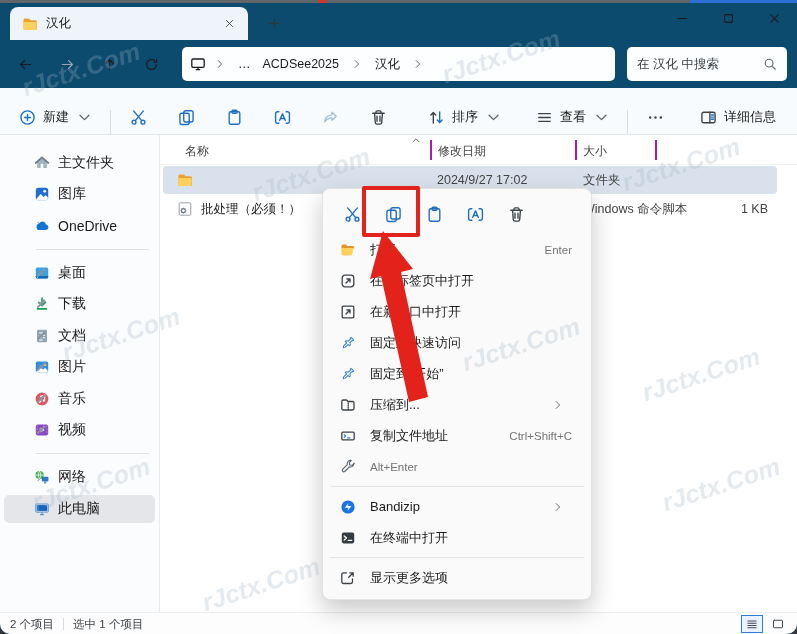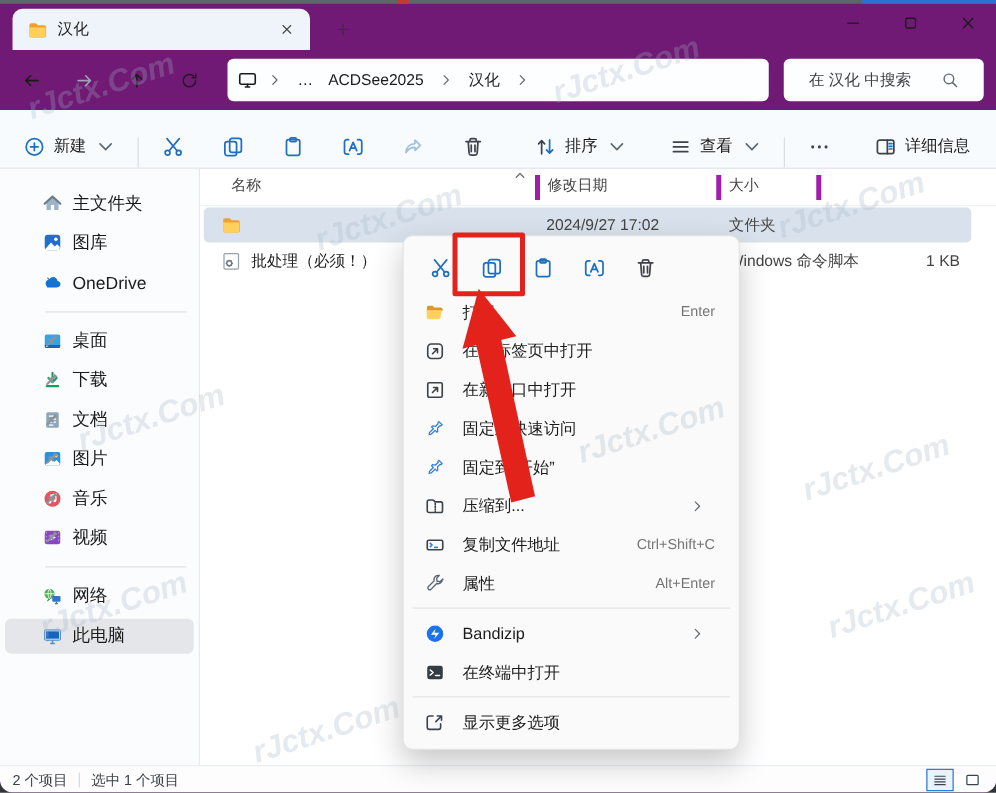--- a/index.html
+++ b/index.html
@@ -1,16 +1,16 @@
 <!DOCTYPE html>
 <html><head>
 <meta charset="utf-8">
 <style>
   html,body{margin:0;padding:0;background:#32363b;font-family:"Liberation Sans","DejaVu Sans",sans-serif;}
-  #win{position:relative;width:797px;height:634px;background:#701a75;overflow:hidden;border-radius:0 0 10px 10px;}
+  #win{position:relative;width:797px;height:634px;background:#0c4a6e;overflow:hidden;border-radius:0 0 10px 10px;}
   svg{display:block}
   .s{fill:none;stroke:currentColor;stroke-width:1.3;stroke-linecap:round;stroke-linejoin:round}
   .ic{width:16px;height:16px;display:inline-block;flex:0 0 auto}
   .ic svg{width:100%;height:100%}
 
   
   #sliver{position:absolute;left:0;top:0;width:797px;height:3px;background:#60656a;}
   #sliver .blue{position:absolute;left:690px;top:0;width:107px;height:3px;background:#2d6fd2}
   #sliver .red{position:absolute;left:318px;top:0;width:9px;height:3px;background:#c23b2e}
 
@@ -28,21 +28,21 @@
 
   
   #addr{position:absolute;left:0;top:40px;width:797px;height:48px;display:flex;align-items:center}
   .navbtn{width:34px;height:34px;margin-left:8px;display:flex;align-items:center;justify-content:center;border-radius:4px;color:#1b1b1b}
   .navbtn.disabled{color:#9aa7b2}
   .navbtn .ic{width:15px;height:15px}
   #addrbox{flex:1;height:34px;margin-left:14px;background:#fdfeff;border-radius:5px;display:flex;align-items:center;padding:0 8px;color:#1b1b1b;font-size:12.5px;gap:2px}
   #addrbox .chev{width:12px;height:12px;color:#5f6a73;margin:0 6px}
   #addrbox .crumb{padding:2px 4px}
   #addrbox .dots{letter-spacing:2px;color:#1b1b1b;margin:0 4px}
-  #searchbox{width:160px;height:34px;margin:0 10px 0 12px;background:#fdfeff;border-radius:5px;display:flex;align-items:center;padding:0 20px;box-sizing:border-box;color:#3a3f44;font-size:12.5px}
+  #searchbox{width:160px;height:34px;margin:0 10px 0 12px;background:#fdfeff;border-radius:5px;display:flex;align-items:center;padding:0 10px;box-sizing:border-box;color:#3a3f44;font-size:12.5px}
   #searchbox .txt{flex:1}
   #searchbox .ic{width:14px;height:14px;color:#5f6a73}
 
   
   #toolbar{position:absolute;left:0;top:88px;width:797px;height:47px;background:#f8fbfe;border-bottom:1px solid #e4e8ec;display:flex;align-items:flex-end;box-sizing:border-box}
   .tbtn{display:flex;align-items:center;gap:7px;padding:0 9px;height:34px;border-radius:4px;color:#1b1b1b;font-size:13px}
   .tbtn .ic{width:17px;height:17px}
   .tb-ico{width:38px;height:34px;display:flex;align-items:center;justify-content:center;border-radius:4px}
   .tb-ico .ic{width:17px;height:17px}
   .tdivider{width:1px;height:24px;background:#d9dee3;margin:0 8px}
@@ -58,21 +58,21 @@
   .side-item.selected{background:#e4e6e9}
   .side-item .expander{position:absolute;left:6px;width:12px;height:12px;color:#5f6a73}
   .side-item .ic{position:absolute;left:30px}
   .side-item .lbl{position:absolute;left:54px;white-space:nowrap}
   .side-item .pin{position:absolute;right:8px;width:14px;height:14px}
   .side-sep{height:1px;background:#dfe3e7;margin:9px 10px 9px 36px}
 
   
   #filepane{position:relative;flex:1;height:100%}
   #cols{position:relative;height:29px;display:flex;font-size:12px;color:#444;border-bottom:1px solid #f0f2f4}
-  .col{display:flex;align-items:flex-start;box-sizing:border-box;padding-left:6px;border-right:4px solid #a21caf;height:20px;margin-top:5px}
+  .col{display:flex;align-items:flex-end;box-sizing:border-box;padding-left:6px;border-right:2px solid #a21caf;height:20px;margin-top:5px}
   .col:first-child{padding-left:25px}
   #sortcaret{position:absolute;left:250px;top:-1px;width:12px;height:12px;color:#666}
   .frow{position:relative;height:28px;display:flex;align-items:center;font-size:12.5px;color:#1b1b1b;margin:1px 20px 1px 3px;border-radius:4px}
   .frow.selected{background:#d9e2ec}
   .frow .ic{position:absolute;left:14px}
   .cell{position:absolute;white-space:nowrap;overflow:hidden}
   .c-name{left:38px;width:230px}
   .c-date{left:274px;width:140px;color:#444}
   .c-type{left:420px;width:115px;color:#444}
   .c-size{left:537px;width:68px;text-align:right;color:#444}
@@ -696,21 +696,20 @@
           </span>
           <span class="mlabel">复制文件地址</span>
           <span class="mshort">Ctrl+Shift+C</span>
         </div>
         <div class="mitem">
           <span class="ic">
             <svg viewBox="0 0 16 16">
               <path d="M13.8 4.7a3.4 3.4 0 0 1-4.4 3.1l-4.7 4.7a1.5 1.5 0 0 1-2.1-2.1l4.7-4.7a3.4 3.4 0 0 1 3.1-4.4c.3 0 .7 0 1 .1L9.3 3.5l.3 2.5 2.5.3 2.1-2.1c.1.3.1.6.1.5z" fill="none" stroke="#59646e" stroke-width="1.1" stroke-linejoin="round"></path>
             </svg>
           </span>
-          <span class="mlabel">属性</span>
           <span class="mshort">Alt+Enter</span>
         </div>
         <div class="msep"></div>
         <div class="mitem">
           <span class="ic">
             <svg viewBox="0 0 16 16">
               <circle cx="8" cy="8" r="6.6" fill="#1a73e8"></circle>
               <path d="M4.7 8.7 8.5 4l-.9 3.1h3.8L7.5 12l.9-3.3z" fill="#fff"></path>
             </svg>
           </span>

